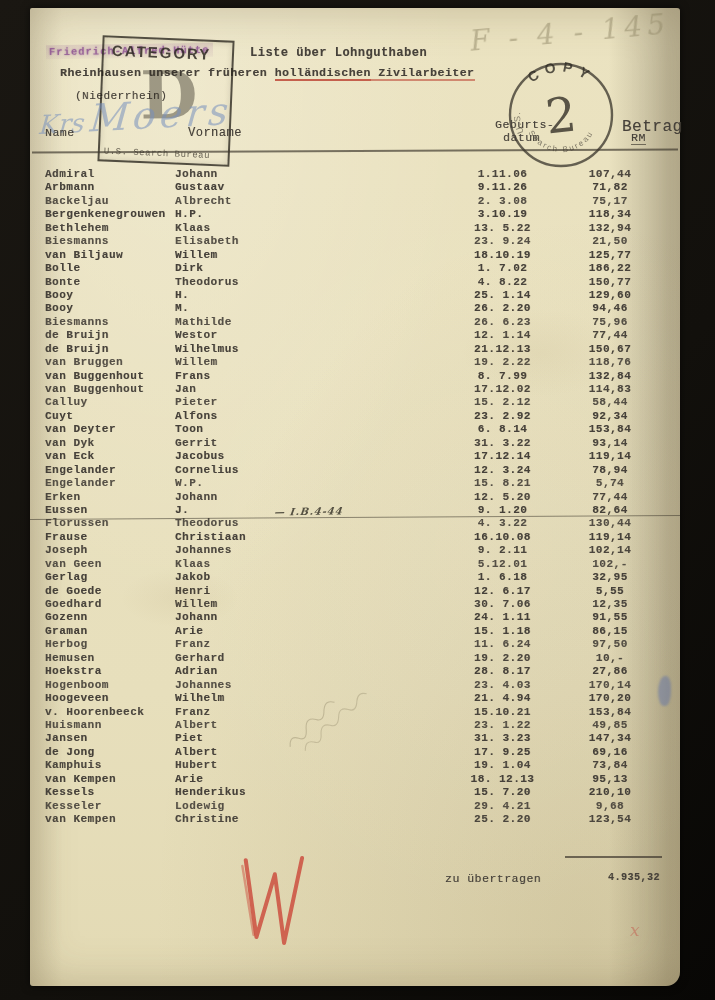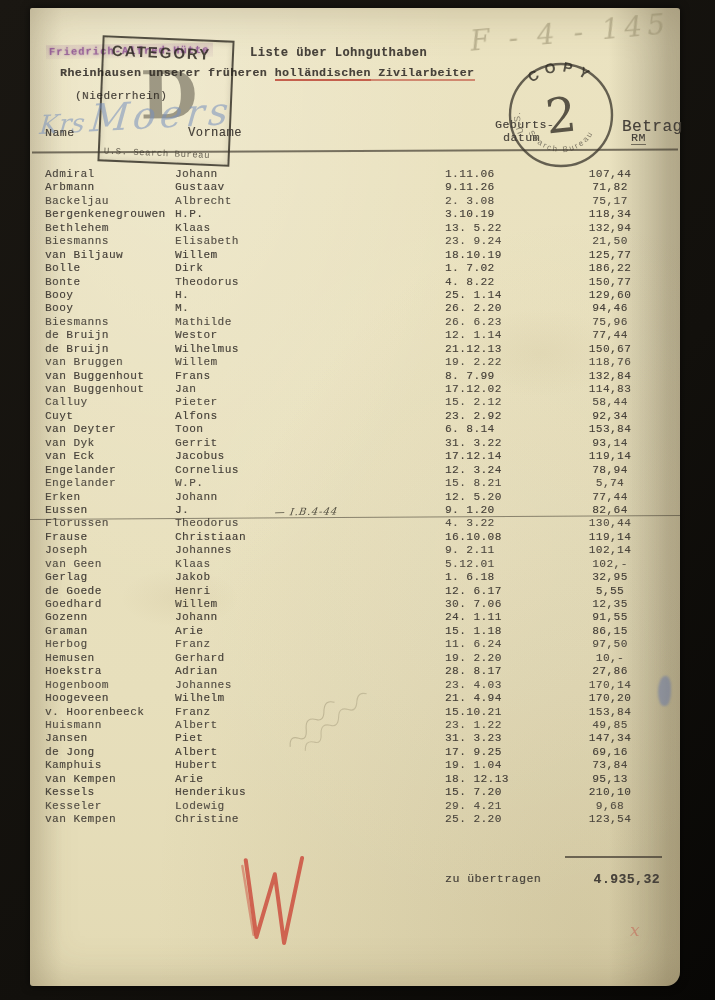--- a/index.html
+++ b/index.html
@@ -60,31 +60,31 @@
   .h-vor{left:158px;top:118px;font-size:12px;}
   .h-geb1{left:465px;top:110px;font-size:11.5px;}
   .h-geb2{left:473px;top:123px;font-size:11.5px;font-family:Liberation Mono, monospace;}
   .h-bet1{left:592px;top:110px;font-size:16px;}
   .h-bet2{left:601px;top:123px;font-size:11.5px;border-bottom:1.5px solid rgba(70,64,52,.7);}
   .rule-top{left:2px;top:142px;width:646px;height:1.5px;background:rgba(62,56,46,.68);transform:rotate(-.25deg);}
   .rule-mid{left:0px;top:509px;width:650px;height:1px;background:rgba(62,56,46,.55);transform:rotate(-.35deg);}
   .rule-total{left:535px;top:848px;width:97px;height:1.5px;background:rgba(62,56,46,.7);}
   
   .tbl{left:15px;top:160px;width:615px;}
-  .trow{display:flex;height:13.45px;font-size:11px;line-height:13.45px;}
+  .trow{display:flex;height:13.45px;font-size:11px;line-height:13.45px;font-weight:bold;}
   .trow:nth-child(3n){opacity:.9;}
   .trow:nth-child(4n+1){opacity:.96;}
   .c-name{width:130px;white-space:pre;overflow:visible;}
   .c-vor{width:100px;white-space:pre;}
   .c-note{flex:1;}
-  .c-date{width:115px;text-align:left;white-space:pre;}
+  .c-date{width:115px;text-align:center;white-space:pre;}
   .c-amt{width:100px;text-align:center;white-space:pre;}
   
   .f-label{left:415px;top:864px;font-size:11.5px;}
-  .f-total{left:530px;top:864px;width:100px;text-align:right;font-size:13px;font-weight:bold;}
+  .f-total{left:530px;top:864px;width:100px;text-align:right;font-size:10px;font-weight:bold;}
   
   .red-w{left:205px;top:840px;transform:rotate(4deg);}
   .red-x{left:600px;top:912px;font-size:17px;color:rgba(196,92,78,.5);font-family:"DejaVu Serif",serif;}
   .scribble{left:240px;top:668px;transform:rotate(-36deg);opacity:.55;}
   .blue-smudge{left:628px;top:668px;width:13px;height:30px;border-radius:60% 40% 50% 50%;background:rgba(88,108,168,.45);filter:blur(1px);}
   .stain1{left:90px;top:560px;width:120px;height:60px;border-radius:50%;background:radial-gradient(rgba(140,115,60,.07),transparent 70%);}
   .stain2{left:430px;top:300px;width:160px;height:90px;border-radius:50%;background:radial-gradient(rgba(140,115,60,.06),transparent 70%);}
 </style>
 </head>
 <body>

